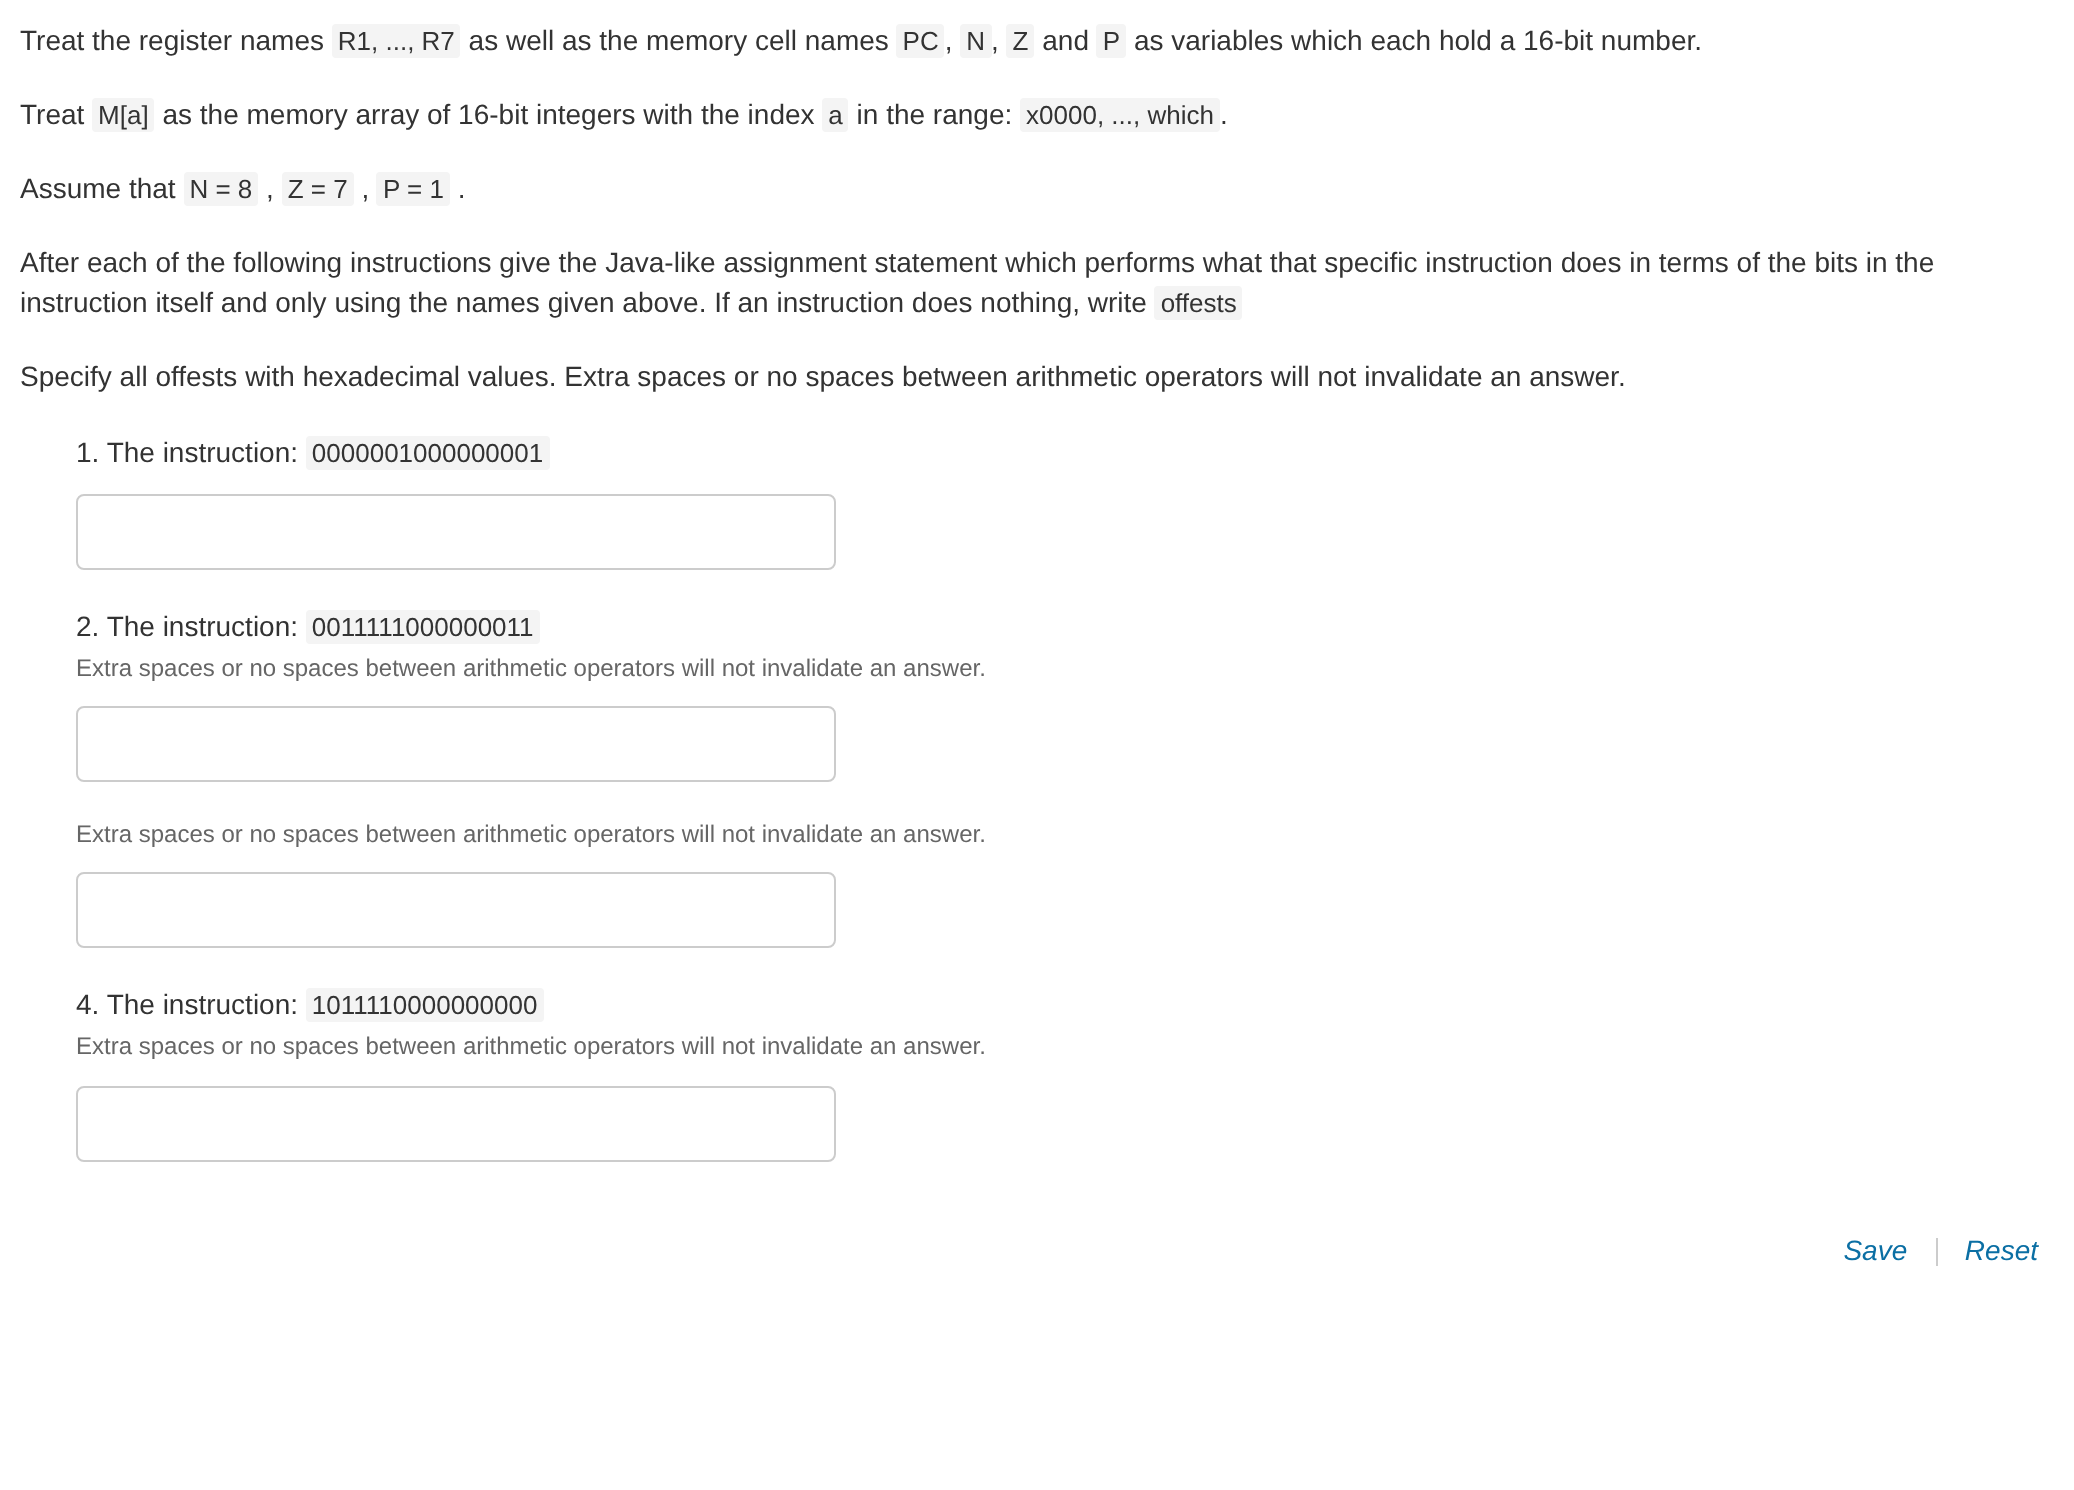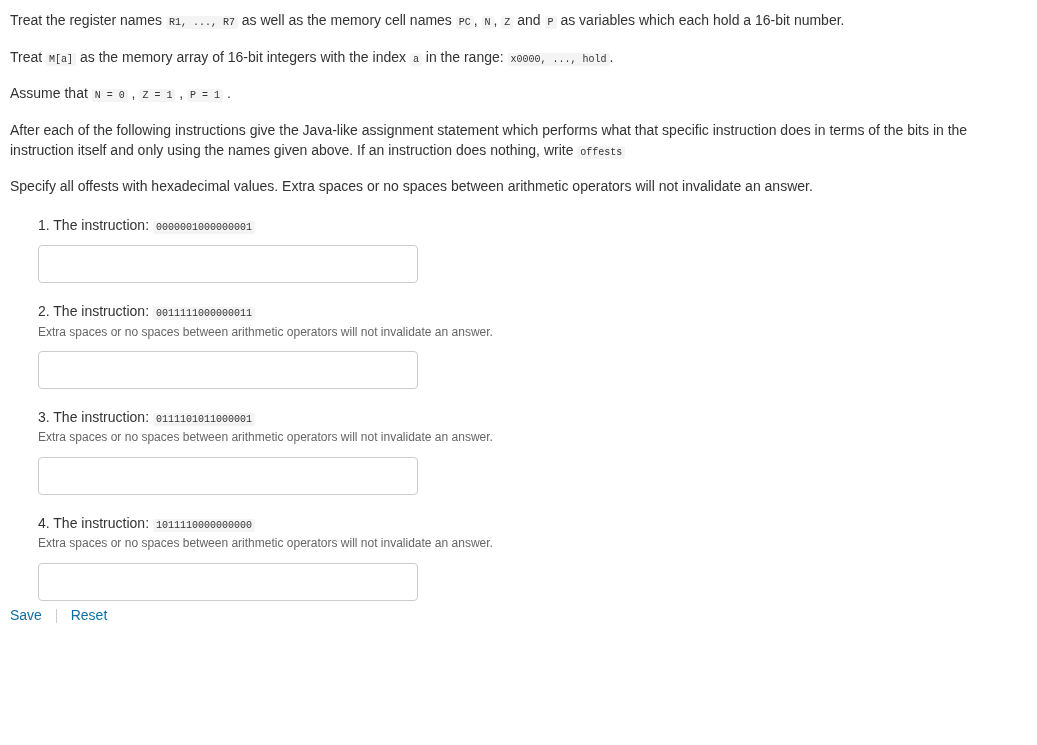--- a/index.html
+++ b/index.html
@@ -17,22 +17,22 @@
     margin: 0 0 16px 0;
   }
   code {
     font-family: Consolas, "Courier New", monospace;
     background: #f4f4f4;
     padding: 1px 3px;
     border-radius: 2px;
     font-size: 13px;
   }
   .mono {
-    font-family: Liberation Mono, monospace;
-    font-size: 10px;
+    font-family: Liberation Sans, sans-serif;
+    font-size: 13px;
   }
   .question {
     margin-top: 18px;
     margin-left: 28px;
   }
   .q-label {
     font-size: 14px;
   }
   .hint {
     font-size: 12px;
@@ -44,23 +44,24 @@
     width: 380px;
     height: 38px;
     border: 1px solid #ccc;
     border-radius: 4px;
     margin-top: 10px;
     padding: 4px 8px;
     font-size: 14px;
     box-sizing: border-box;
   }
   .actions {
-    text-align: left;
-    margin-top: 4px;
+    text-align: right;
+    margin-top: 34px;
     padding-right: 8px;
+    font-style: italic;
   }
   .actions span {
     color: #0b6fa4;
     font-size: 14px;
     cursor: pointer;
   }
   .divider {
     display: inline-block;
     width: 1px;
     height: 14px;
@@ -68,35 +69,34 @@
     margin: 0 10px;
     vertical-align: middle;
   }
   strong { font-weight: 400; }
 </style>
 </head>
 <body>
 
 <div id="content">
     <p>Treat the register names <code class="mono">R1, ..., R7</code> as well as the memory cell names <code class="mono">PC</code>, <code class="mono">N</code>, <code class="mono">Z</code> and <code class="mono">P</code> as variables which each hold a 16-bit number.</p>
-    <p>Treat <code class="mono">M[a]</code> as the memory array of 16-bit integers with the index <code class="mono">a</code> in the range: <code class="mono">x0000, ..., hold</code>.</p>
-    <p>Assume that <code class="mono">N = 0</code> , <code class="mono">Z = 1</code> , <code class="mono">P = 1</code> .</p>
+    <p>Treat <code class="mono">M[a]</code> as the memory array of 16-bit integers with the index <code class="mono">a</code> in the range: <code class="mono">x0000, ..., which</code>.</p>
+    <p>Assume that <code class="mono">N = 8</code> , <code class="mono">Z = 7</code> , <code class="mono">P = 1</code> .</p>
     <p>After each of the following instructions give the Java-like assignment statement which performs what that specific instruction does in terms of the bits in the instruction itself and only using the names given above. If an instruction does nothing, write <code class="mono">offests</code></p>
     <p><strong>Specify all offests with hexadecimal values.</strong> Extra spaces or no spaces between arithmetic operators will not invalidate an answer.</p>
     <div class="question">
       <div class="q-label">1. The instruction: <code class="mono">0000001000000001</code></div>
       <input type="text" class="answer" style="">
     </div>
     <div class="question">
       <div class="q-label">2. The instruction: <code class="mono">0011111000000011</code></div>
       <div class="hint">Extra spaces or no spaces between arithmetic operators will not invalidate an answer.</div>
       <input type="text" class="answer" style="">
     </div>
     <div class="question">
-      <div class="q-label">3. The instruction: <code class="mono">0111101011000001</code></div>
       <div class="hint">Extra spaces or no spaces between arithmetic operators will not invalidate an answer.</div>
       <input type="text" class="answer" style="">
     </div>
     <div class="question">
       <div class="q-label">4. The instruction: <code class="mono">1011110000000000</code></div>
       <div class="hint">Extra spaces or no spaces between arithmetic operators will not invalidate an answer.</div>
       <input type="text" class="answer" style="">
     </div>
   </div>
 

